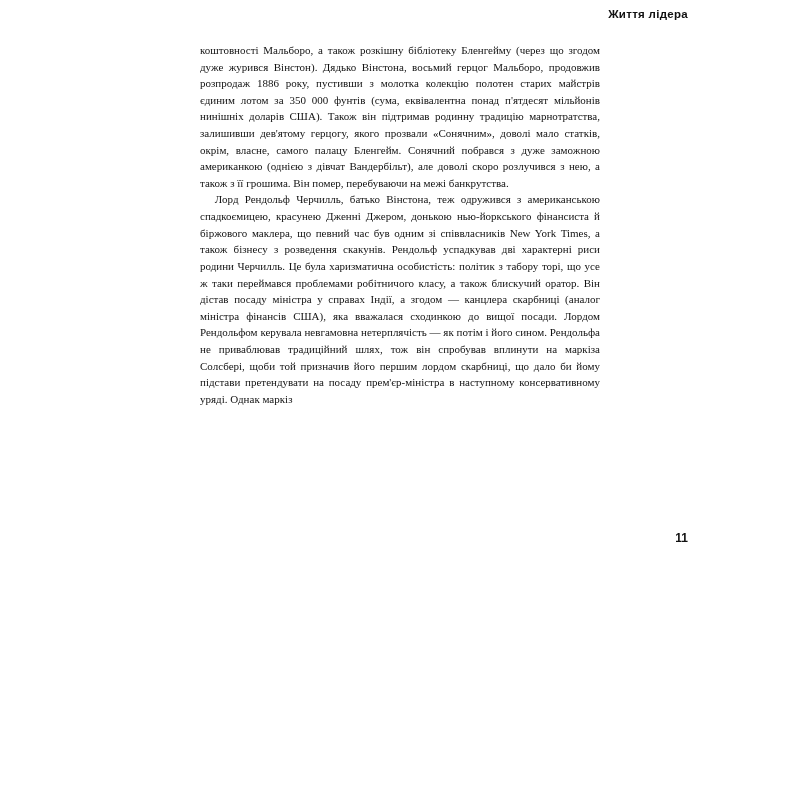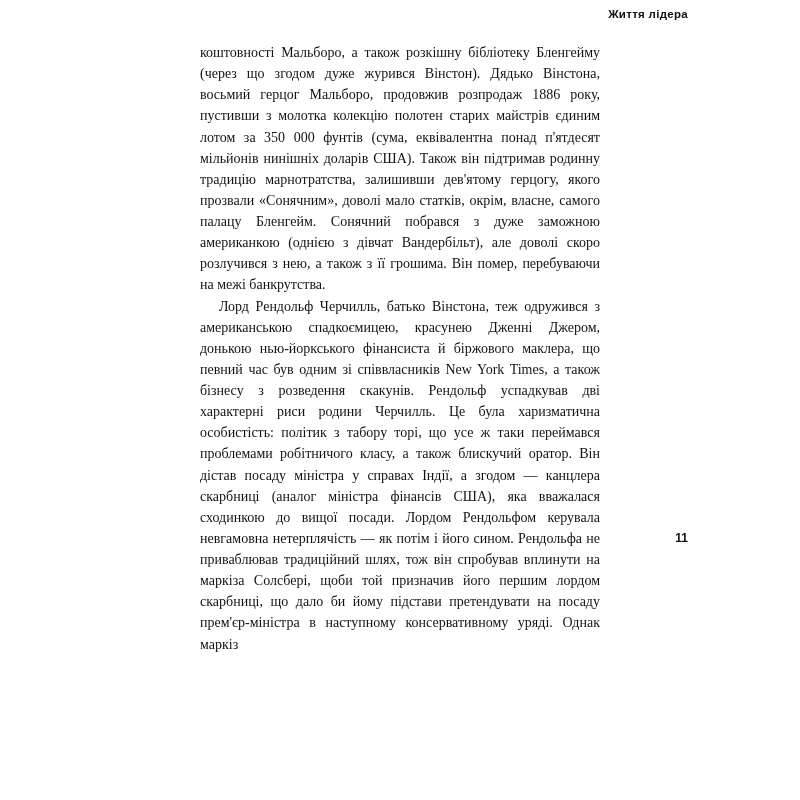--- a/index.html
+++ b/index.html
@@ -32,21 +32,21 @@
     color: #111111;
   }
   .body-col {
     position: absolute;
     top: 42px;
     left: 200px;
     width: 400px;
   }
   p.para {
     margin: 0;
-    font-size: 14px;
+    font-size: 11px;
     line-height: 1.51;
     text-align: justify;
     text-justify: inter-word;
     hyphens: manual;
     color: #121212;
   }
   p.para + p.para {
     text-indent: 1.35em;
   }
   .para .ital {

